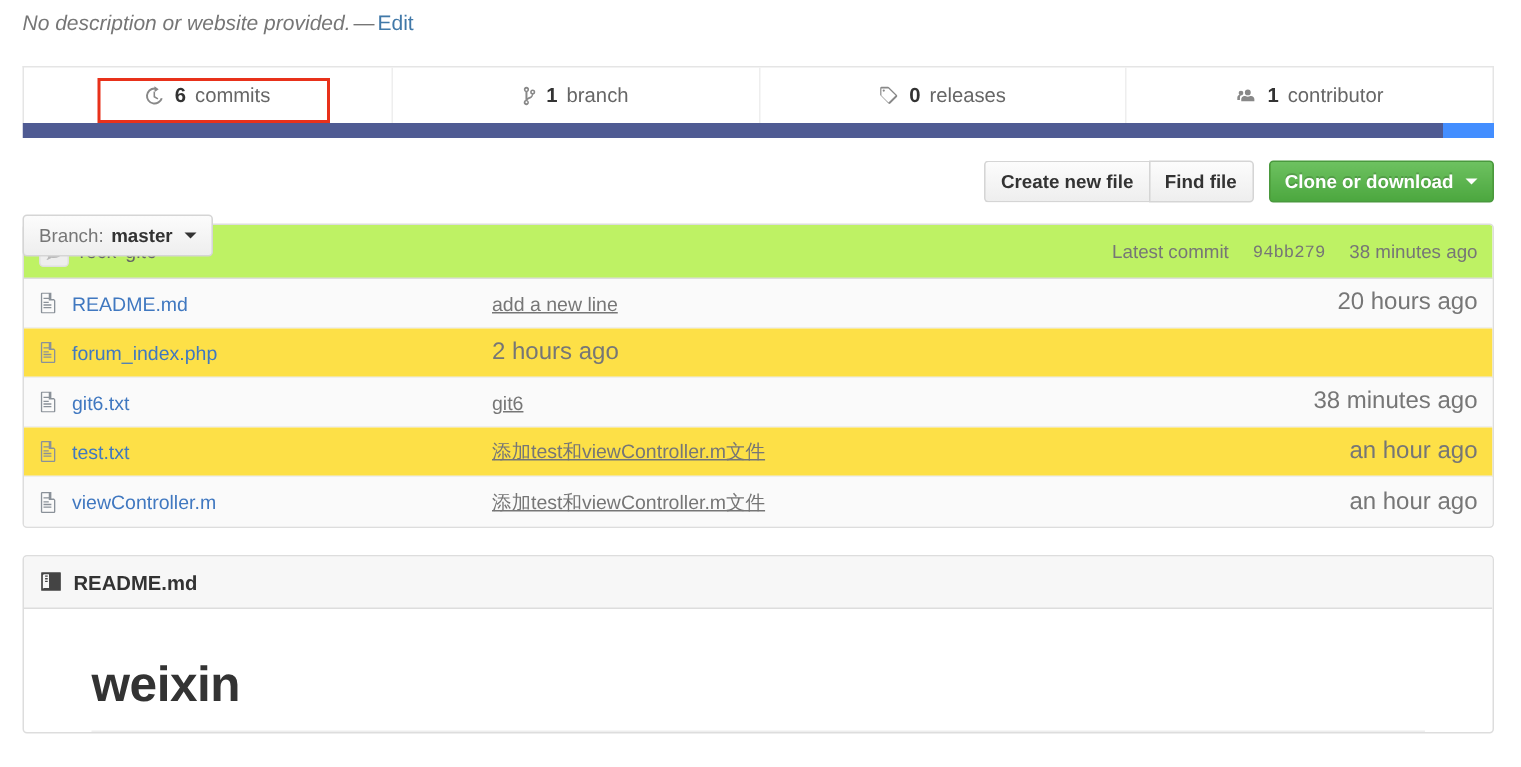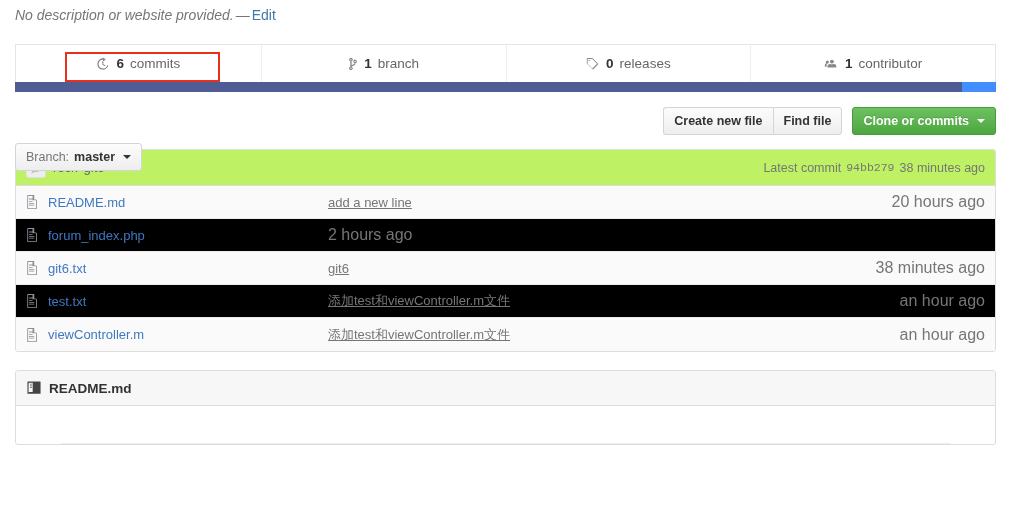--- a/index.html
+++ b/index.html
@@ -217,37 +217,37 @@
   .commit-author {
     color: #666666;
     font-weight: normal;
   }
   .commit-msg-head { color: #666666; margin-left: 6px; }
   .commit-right {
     margin-left: auto;
     color: #767676;
     font-size: 12.5px;
     display: flex;
-    align-items: flex-start;
-    gap: 5px;
+    align-items: flex-end;
+    gap: 16px;
   }
   .commit-sha {
     font-family: "Liberation Mono", monospace;
     font-size: 11.5px;
     color: #767676;
   }
 
   .file-row {
     display: flex;
     align-items: center;
     height: 33px;
     border-bottom: 1px solid #eeeeee;
     padding: 0 10px;
     font-size: 13px;
-    background: #000000;
+    background: #fde047;
   }
   .file-row:nth-child(even) { background: #fafafa; }
   .file-row:last-child { border-bottom: none; }
   .file-icon {
     width: 14px;
     flex: none;
     margin-right: 8px;
     color: #8a9199;
     display: flex;
     align-items: center;
@@ -391,21 +391,21 @@
         <span class="caret"></span>
       </button>
 
 
       <div class="toolbar-right">
         <div class="btn-group">
           <button class="btn">Create new file</button>
           <button class="btn">Find file</button>
         </div>
         <button class="btn btn-clone">
-          <span>Clone or commits</span>
+          <span>Clone or download</span>
           <span class="caret"></span>
         </button>
       </div>
     </div>
 
     <div class="file-table">
 
       <div class="commit-header">
         <span class="avatar">
           <svg width="14" height="14" viewBox="0 0 16 16">
@@ -479,18 +479,19 @@
     <div class="readme">
       <div class="readme-head">
         <span class="readme-icon">
           <svg width="16" height="14" viewBox="0 0 16 16">
               <path d="M3 2h3.5v10.5H3A1.5 1.5 0 0 0 1.8 13V3.2C1.8 2.5 2.3 2 3 2zm10 0H9.5v10.5H13c.5 0 .9.2 1.2.5V3.2c0-.7-.5-1.2-1.2-1.2zM0.5 1v13.2c0 .3.2.5.5.5h14c.3 0 .5-.2.5-.5V1a.5.5 0 0 0-.5-.5H1a.5.5 0 0 0-.5.5zm3 2h2v1h-2V3zm0 2h2v1h-2V5zm0 2h2v1h-2V7zm7-4h2v1h-2V3zm0 2h2v1h-2V5zm0 2h2v1h-2V7z"></path>
             </svg>
         </span>
         <span>README.md</span>
       </div>
       <div class="readme-body">
+        <h1 class="readme-h1">weixin</h1>
         <div class="readme-hr"></div>
       </div>
     </div>
 
   </div>
 </div>
 
 </body></html>

